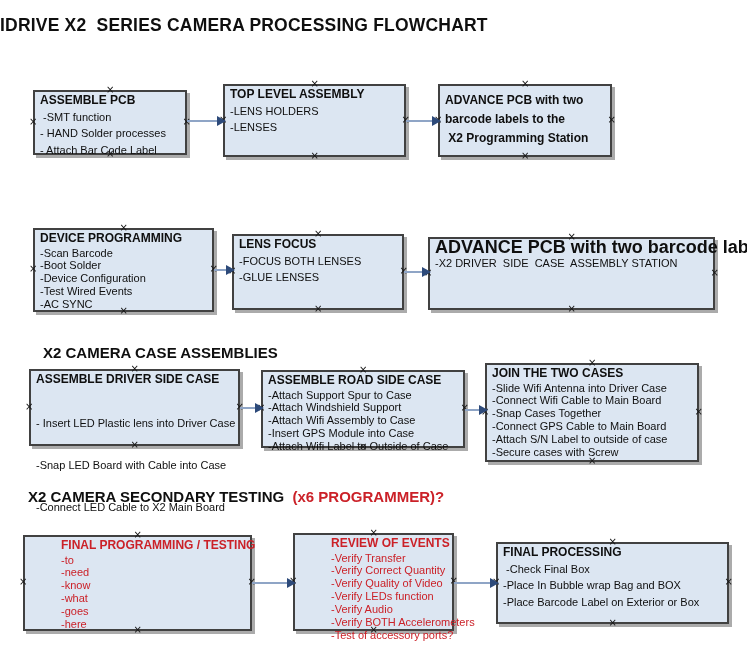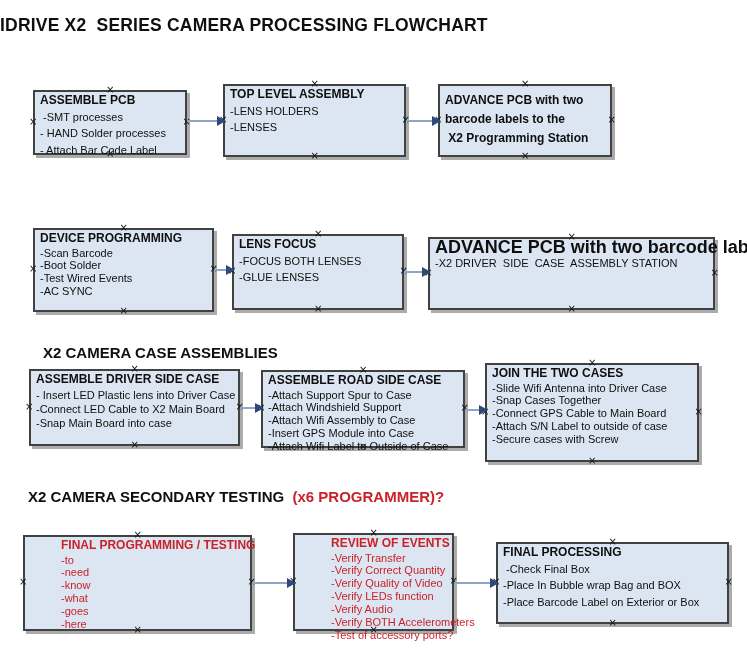--- a/index.html
+++ b/index.html
@@ -22,21 +22,21 @@
     position:absolute; box-sizing:border-box;
     background:var(--fill); border:2px solid var(--border);
     box-shadow:3px 3px 0 var(--shadow);
     padding:1px 4px 1px 5px;
   }
   .box-title { font-size:12px; font-weight:bold; line-height:15.5px; white-space:pre; }
   .box-title.fit { font-size:18px; }
   .box-title.tall { line-height:19px; padding-top:4px; }
   .box-item { font-size:11px; white-space:pre; }
   .lh13 .box-item { line-height:12.9px; }
-  .lh14 .box-item { line-height:14.2px; }
+  .lh14 .box-item { line-height:14.2px;margin-top:28px; }
   .lh15 .box-item { line-height:15.2px; }
   .lh16 .box-item { line-height:16.5px; }
   .red .box-title, .red .box-item { color:var(--red);margin-left:31px; }
   .arrow { position:absolute; height:0; border-top:2px solid var(--line); }
   .arrow::after {
     content:""; position:absolute; right:-3px; top:-6px; width:0; height:0;
     border-left:9px solid var(--head);
     border-top:5px solid transparent; border-bottom:5px solid transparent;
   }
   .marker {
@@ -53,21 +53,21 @@
 
 <div class="canvas" style="--bg: #ffffff; --fill: #dce6f2; --border: #414141; --shadow: #ababab; --line: #8fa5c6; --head: #2d4a7a; --red: #cb2128; color: rgb(15, 15, 15);">
 
   <div class="main-title">IDRIVE X2  SERIES CAMERA PROCESSING FLOWCHART</div>
 
   <div class="section-heading" style="left:43px;top:344px">X2 CAMERA CASE ASSEMBLIES</div>
   <div class="section-heading" style="left:28px;top:488px"><span>X2 CAMERA SECONDARY TESTING</span><span class="red-part">  (x6 PROGRAMMER)?</span></div>
 
   <div class="box lh16" style="left:33px;top:90px;width:154px;height:65px">
     <div class="box-title">ASSEMBLE PCB</div>
-    <div class="box-item"> -SMT processes</div>
+    <div class="box-item"> -SMT function</div>
     <div class="box-item">- HAND Solder processes</div>
     <div class="box-item">- Attach Bar Code Label</div>
   <span class="marker m-top">×</span>
       <span class="marker m-bottom">×</span>
       <span class="marker m-left">×</span>
       <span class="marker m-right">×</span>
     </div>
   <div class="box lh16" style="left:223px;top:84px;width:183px;height:73px">
     <div class="box-title">TOP LEVEL ASSEMBLY</div>
     <div class="box-item">-LENS HOLDERS</div>
@@ -84,20 +84,21 @@
   <span class="marker m-top">×</span>
       <span class="marker m-bottom">×</span>
       <span class="marker m-left">×</span>
       <span class="marker m-right">×</span>
     </div>
 
   <div class="box lh13" style="left:33px;top:228px;width:181px;height:84px">
     <div class="box-title">DEVICE PROGRAMMING</div>
     <div class="box-item">-Scan Barcode</div>
     <div class="box-item">-Boot Solder</div>
+    <div class="box-item">-Device Configuration</div>
     <div class="box-item">-Test Wired Events</div>
     <div class="box-item">-AC SYNC</div>
   <span class="marker m-top">×</span>
       <span class="marker m-bottom">×</span>
       <span class="marker m-left">×</span>
       <span class="marker m-right">×</span>
     </div>
   <div class="box lh16" style="left:232px;top:234px;width:172px;height:76px">
     <div class="box-title">LENS FOCUS</div>
     <div class="box-item">-FOCUS BOTH LENSES</div>
@@ -112,20 +113,21 @@
     <div class="box-item">-X2 DRIVER  SIDE  CASE  ASSEMBLY STATION</div>
   <span class="marker m-top">×</span>
       <span class="marker m-bottom">×</span>
       <span class="marker m-left">×</span>
       <span class="marker m-right">×</span>
     </div>
 
   <div class="box lh14" style="left:29px;top:369px;width:211px;height:77px">
     <div class="box-title">ASSEMBLE DRIVER SIDE CASE</div>
     <div class="box-item">- Insert LED Plastic lens into Driver Case</div>
+    <div class="box-item">-Snap LED Board with Cable into Case</div>
     <div class="box-item">-Connect LED Cable to X2 Main Board</div>
     <div class="box-item">-Snap Main Board into case</div>
   <span class="marker m-top">×</span>
       <span class="marker m-bottom">×</span>
       <span class="marker m-left">×</span>
       <span class="marker m-right">×</span>
     </div>
   <div class="box lh13" style="left:261px;top:370px;width:204px;height:78px">
     <div class="box-title">ASSEMBLE ROAD SIDE CASE</div>
     <div class="box-item">-Attach Support Spur to Case</div>
@@ -134,20 +136,21 @@
     <div class="box-item">-Insert GPS Module into Case</div>
     <div class="box-item">-Attach Wifi Label to Outside of Case</div>
   <span class="marker m-top">×</span>
       <span class="marker m-bottom">×</span>
       <span class="marker m-left">×</span>
       <span class="marker m-right">×</span>
     </div>
   <div class="box lh13" style="left:485px;top:363px;width:214px;height:99px">
     <div class="box-title">JOIN THE TWO CASES</div>
     <div class="box-item">-Slide Wifi Antenna into Driver Case</div>
+    <div class="box-item">-Connect Wifi Cable to Main Board</div>
     <div class="box-item">-Snap Cases Together</div>
     <div class="box-item">-Connect GPS Cable to Main Board</div>
     <div class="box-item">-Attach S/N Label to outside of case</div>
     <div class="box-item">-Secure cases with Screw</div>
   <span class="marker m-top">×</span>
       <span class="marker m-bottom">×</span>
       <span class="marker m-left">×</span>
       <span class="marker m-right">×</span>
     </div>
 

